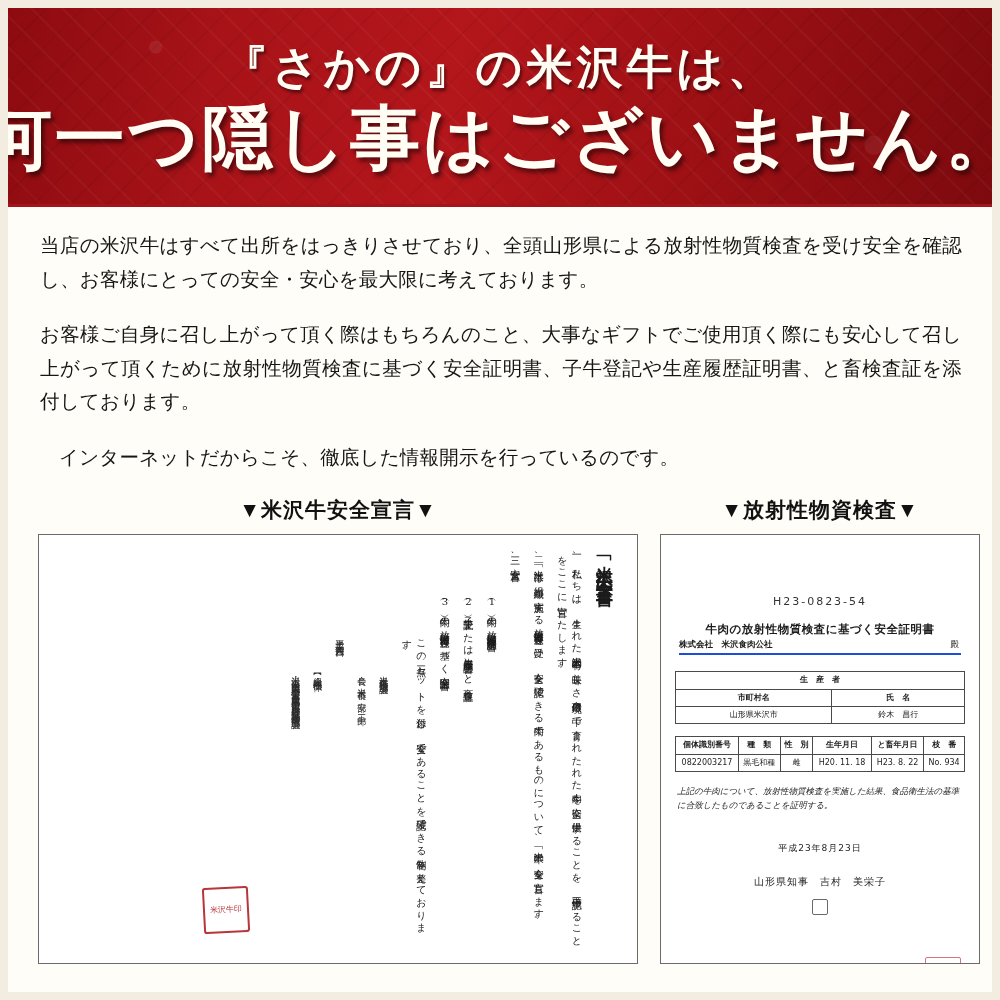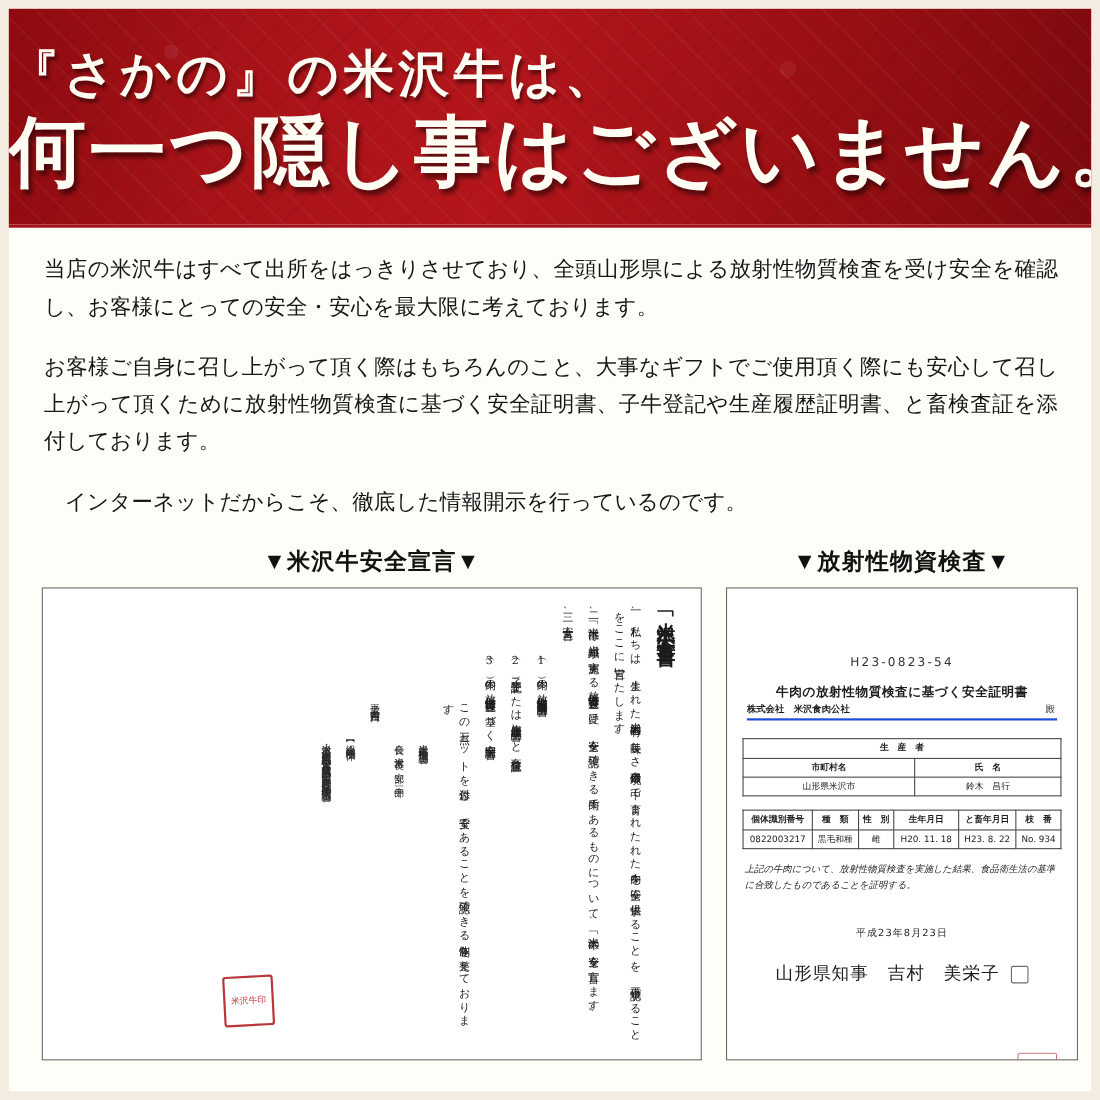--- a/index.html
+++ b/index.html
@@ -45,20 +45,21 @@
       repeating-linear-gradient(45deg, rgba(255,255,255,0.035) 0 2px, transparent 2px 22px),
       repeating-linear-gradient(-45deg, rgba(0,0,0,0.05) 0 2px, transparent 2px 26px);
     pointer-events: none;
   }
   .banner-inner {
     position: relative;
     z-index: 2;
     height: 100%;
     display: flex;
     flex-direction: column;
+    align-items: center;
     justify-content: center;
     gap: 2px;
   }
   .banner-line1 {
     color: #fffdf4;
     font-family: "DejaVu Serif", "Liberation Serif", serif;
     font-size: 46px;
     font-weight: 700;
     letter-spacing: 4px;
     text-shadow: 2px 3px 3px rgba(0,0,0,0.45);
@@ -239,22 +240,23 @@
     text-align: center;
     font-size: 9px;
     margin-bottom: 20px;
     letter-spacing: 1px;
   }
   .cert-sign {
     display: flex;
     align-items: center;
     justify-content: center;
     gap: 10px;
-    font-size: 16px;
+    font-size: 10px;
     letter-spacing: 1px;
+    flex-direction: column;
   }
   .cert-stamp {
     position: absolute;
     right: 4px;
     bottom: 6px;
     width: 34px;
     height: 34px;
     border: 1.5px solid #c0494d;
     color: #c0494d;
     font-size: 7px;

